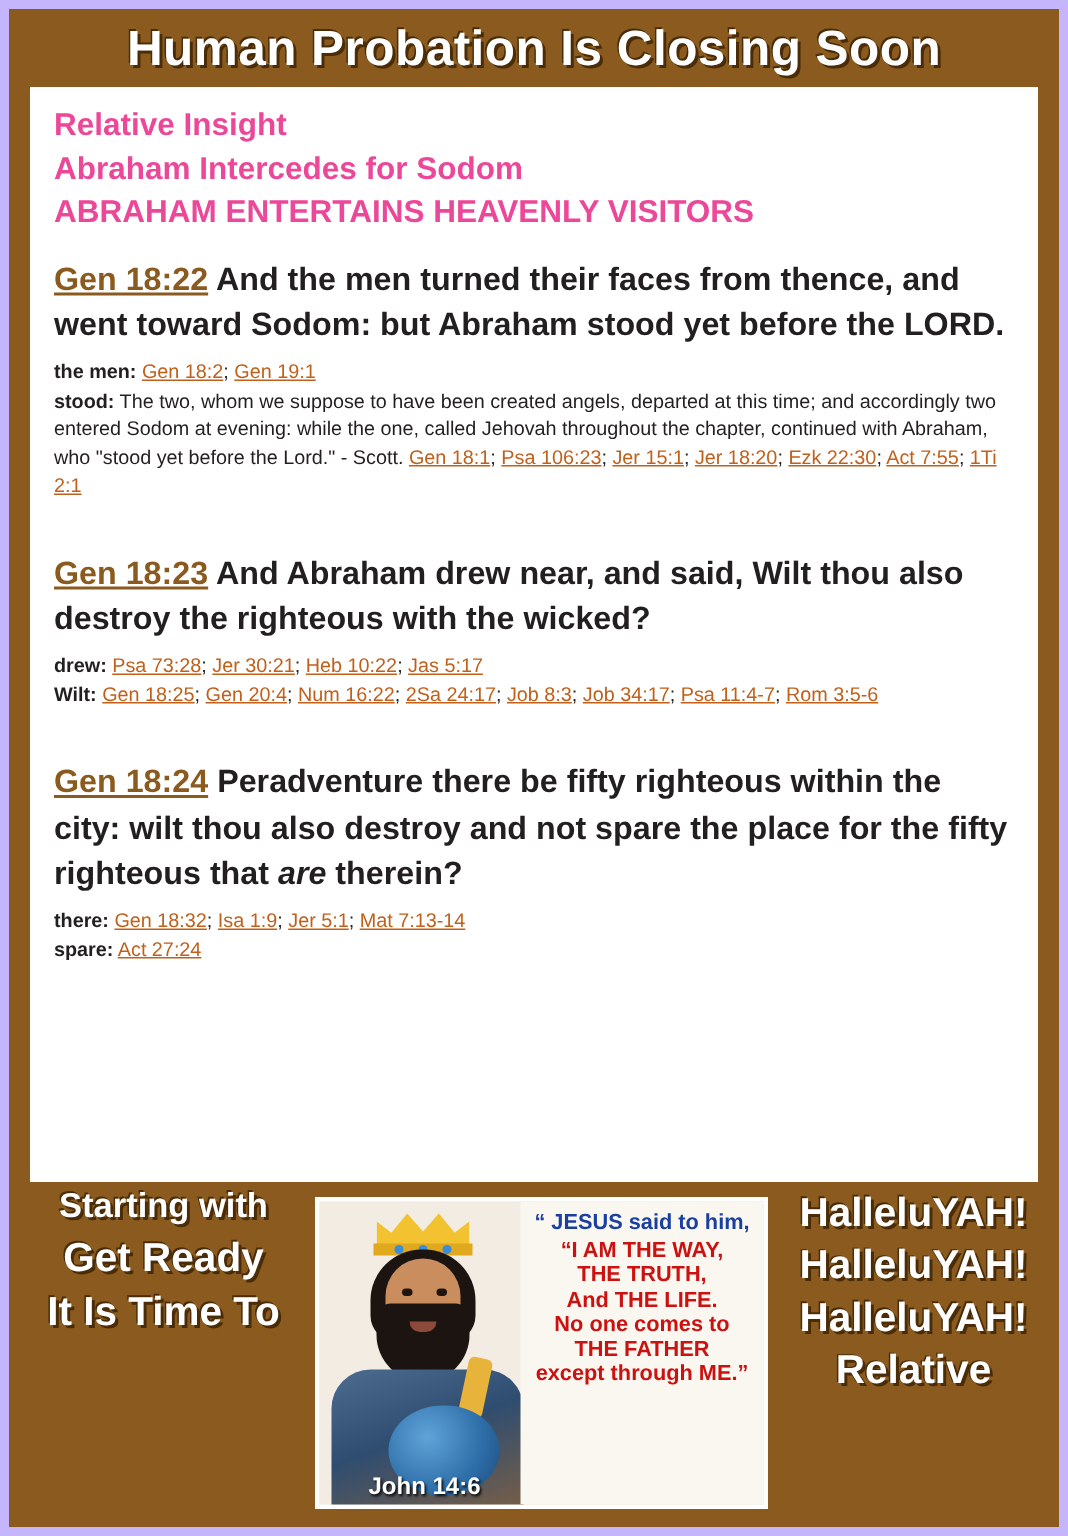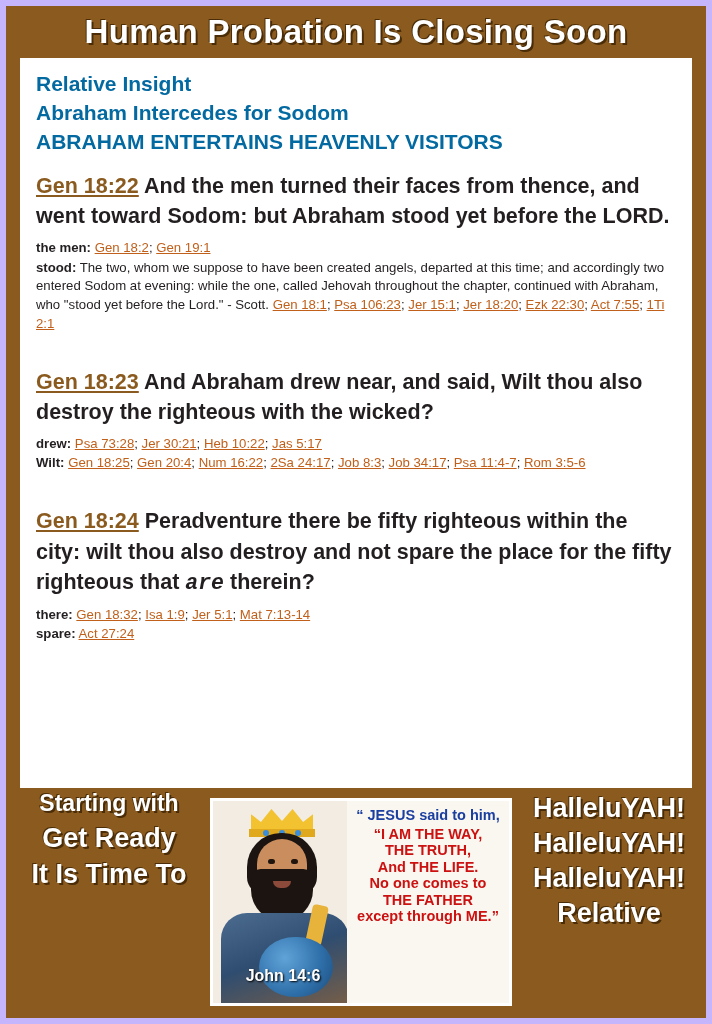--- a/index.html
+++ b/index.html
@@ -44,21 +44,21 @@
     padding: 12px 16px 0 16px;
     height: 730px;
     box-sizing: border-box;
     overflow: hidden;
     color: #231f20;
   }
   .heading1, .heading2, .heading3 {
     font-size: 21px;
     font-weight: bold;
     line-height: 1.38;
-    color: #0369a1;
+    color: #ec4899;
   }
   .heading3 {
     font-weight: bold;
   }
   .verse-block {
     margin-top: 14px;
   }
   .verse-text {
     font-size: 21.5px;
     font-weight: bold;
@@ -84,21 +84,21 @@
     font-weight: bold;
   }
   .lnk {
     color: #c0601b;
     text-decoration: underline;
     cursor: pointer;
   }
   .gap {
     height: 18px;
   }
-  em.ital { font-style: italic; font-family: Liberation Mono, monospace; }
+  em.ital { font-style: italic; }
 
   
   #bottom {
     position: absolute;
     left: 5px;
     right: 5px;
     bottom: 5px;
     height: 222px;
     background: #8a5a1e;
     display: flex;
@@ -195,21 +195,21 @@
     position: absolute; left: 46px; top: 136px;
     width: 74px; height: 60px; border-radius: 36px / 30px;
     background: radial-gradient(circle at 35% 35%, #5fa3d8 0%, #2e6ea8 60%, #1b4a78 100%);
   }
   #sash {
     position: absolute; left: 96px; top: 104px;
     width: 16px; height: 40px; background: #e8b33a;
     transform: rotate(12deg); border-radius: 4px;
   }
   #caption-band {
-    position: absolute; left: 6px; bottom: 18px;
+    position: absolute; left: 6px; bottom: 2px;
     width: 128px; text-align: center;
     color: #ffffff; font-size: 16px; font-weight: bold;
     text-shadow: 1px 1px 2px #000000;
   }
   
   #quote {
     position: absolute; right: 0; top: 0;
     width: 162px; height: 100%;
     background: #faf7f0;
     padding: 6px 4px 4px 4px;

